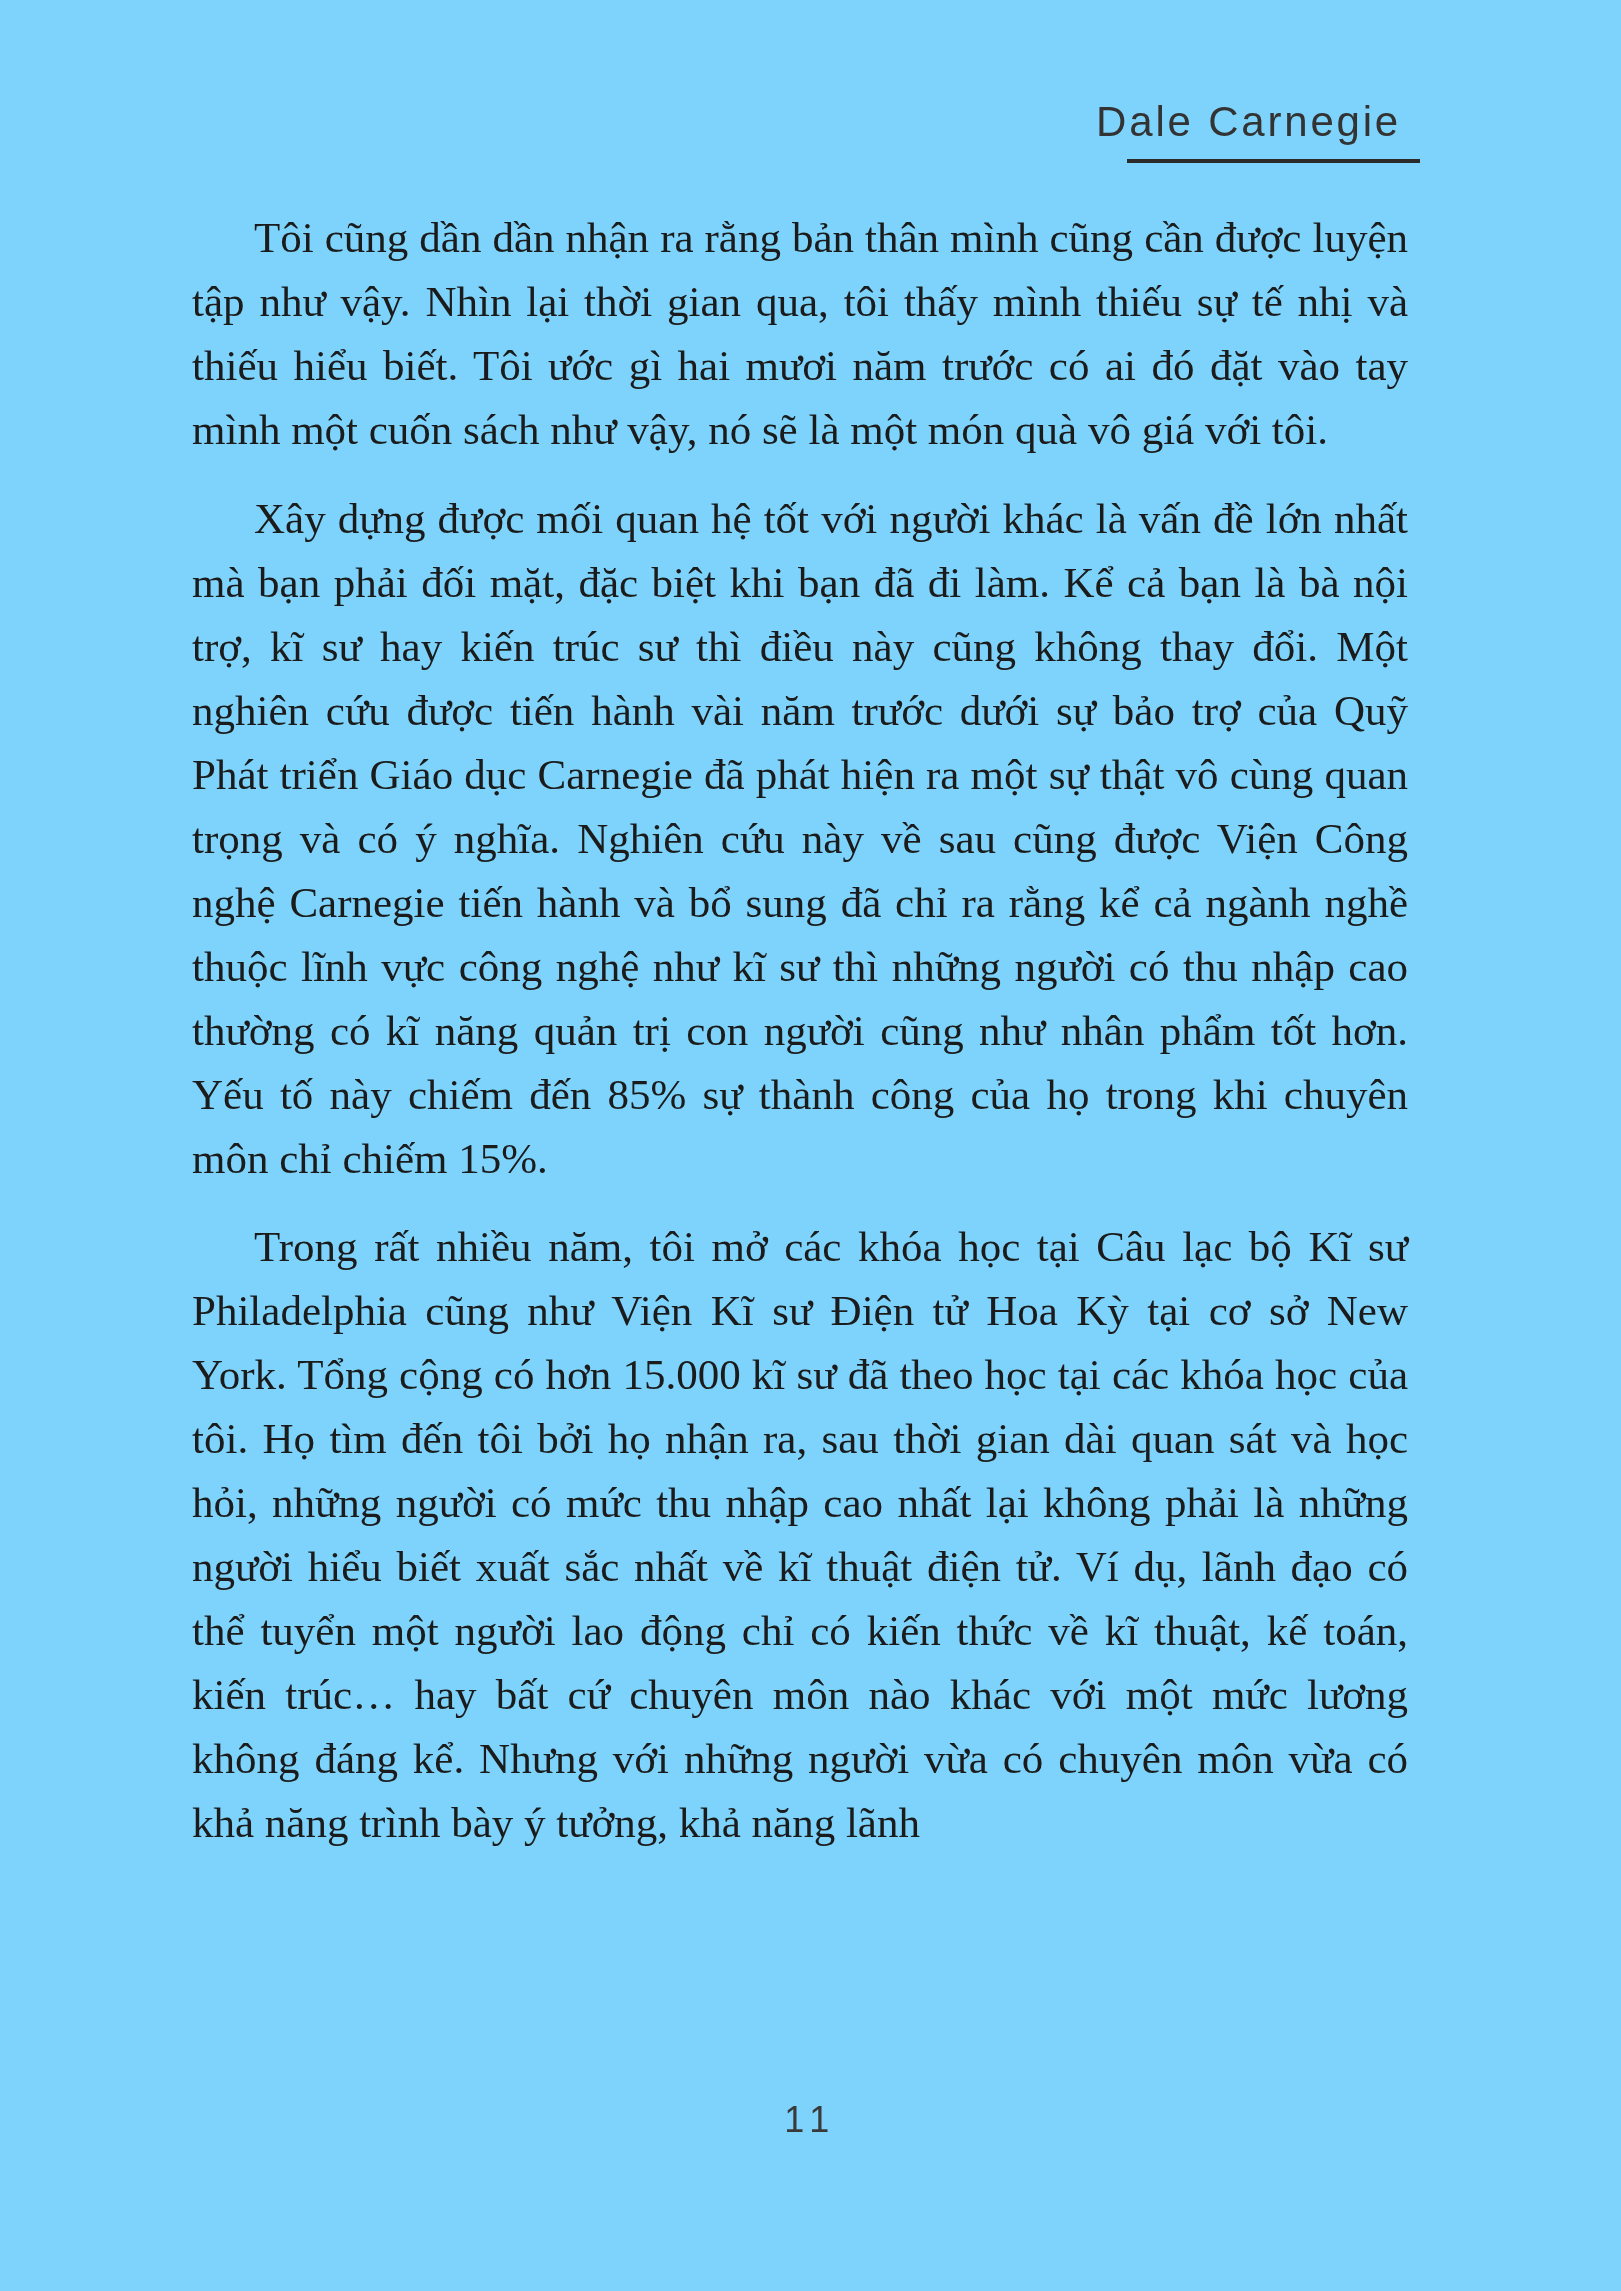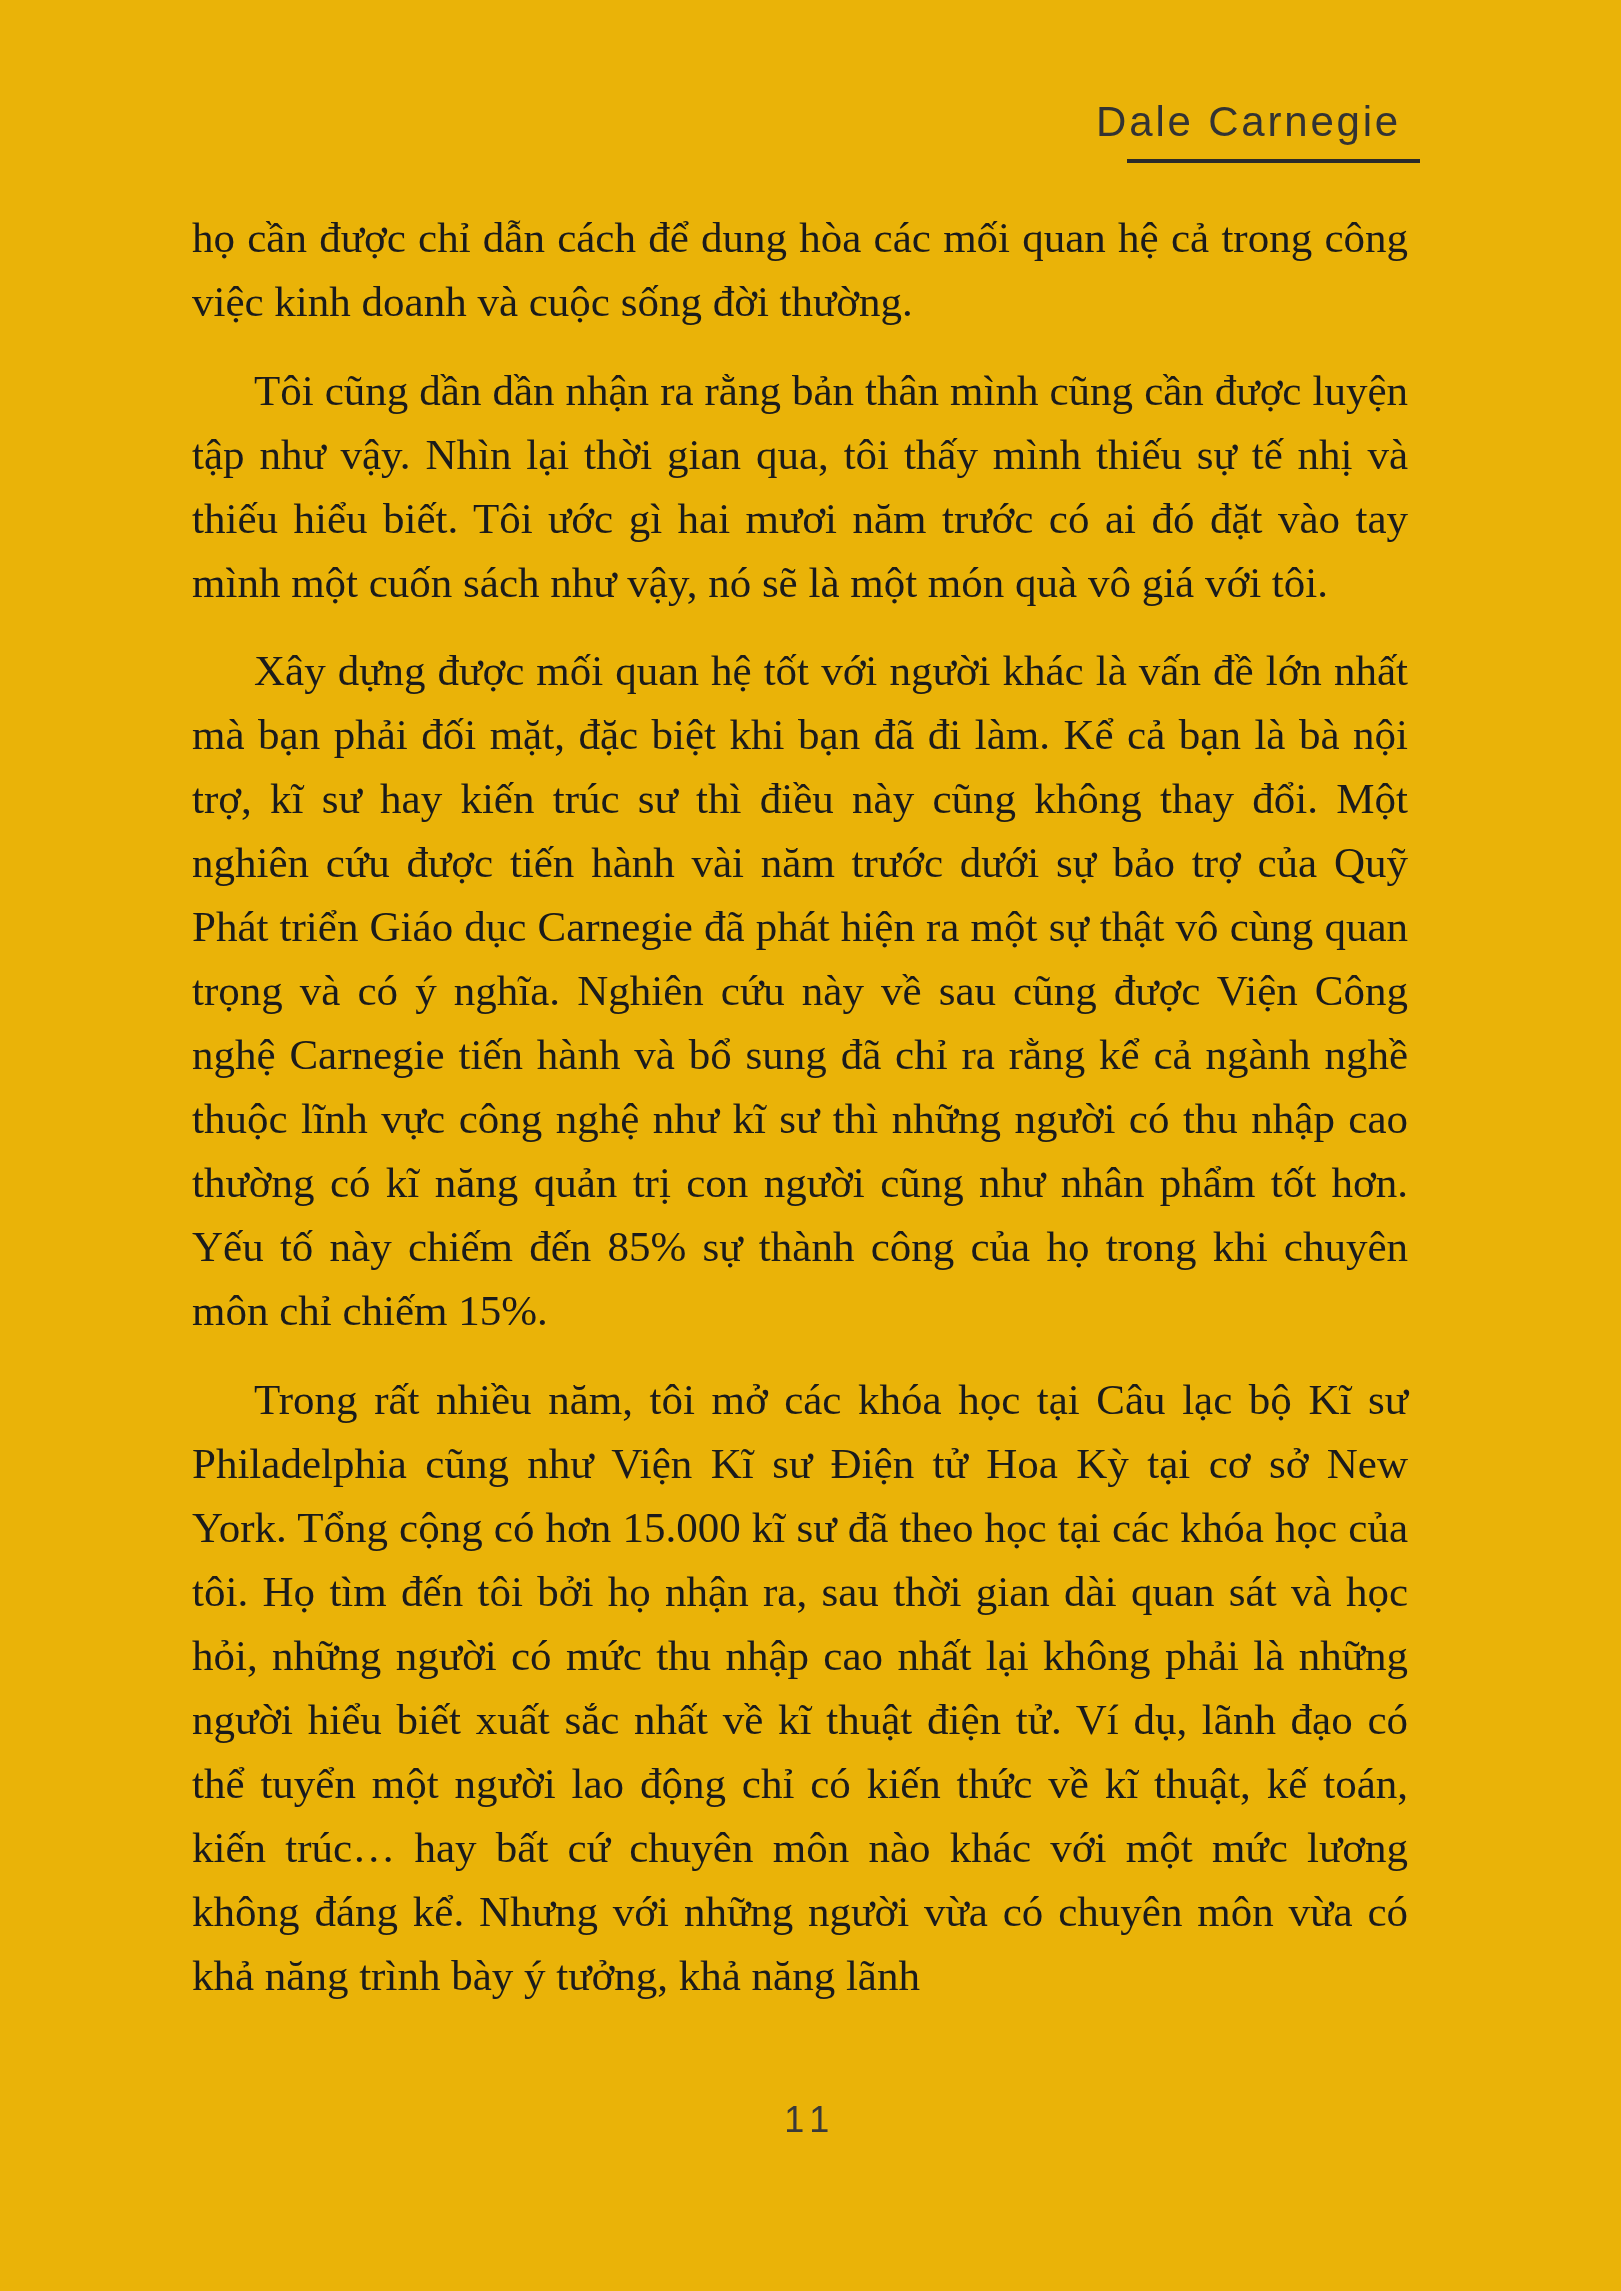--- a/index.html
+++ b/index.html
@@ -4,21 +4,21 @@
 <style>
   html, body {
     margin: 0;
     padding: 0;
     background: #ffffff;
   }
   .page {
     position: relative;
     width: 1621px;
     height: 2291px;
-    background: #eab308;
+    background: #7dd3fc;
     overflow: hidden;
     font-family: "Liberation Serif", "DejaVu Serif", serif;
     color: #1b1b1b;
   }
   .running-head-author {
     position: absolute;
     top: 98px;
     right: 220px;
     font-family: "Liberation Sans", "DejaVu Sans", sans-serif;
     font-size: 42px;
@@ -67,21 +67,20 @@
 <body>
 
 <div class="page">
 
   <header>
     <div class="running-head-author">Dale Carnegie</div>
     <div class="header-rule"></div>
   </header>
 
   <main class="body-text">
-    <p class="para no-indent">họ cần được chỉ dẫn cách để dung hòa các mối quan hệ cả trong công việc kinh doanh và cuộc sống đời thường.</p>
     <p class="para">Tôi cũng dần dần nhận ra rằng bản thân mình cũng cần được luyện tập như vậy. Nhìn lại thời gian qua, tôi thấy mình thiếu sự tế nhị và thiếu hiểu biết. Tôi ước gì hai mươi năm trước có ai đó đặt vào tay mình một cuốn sách như vậy, nó sẽ là một món quà vô giá với tôi.</p>
     <p class="para">Xây dựng được mối quan hệ tốt với người khác là vấn đề lớn nhất mà bạn phải đối mặt, đặc biệt khi bạn đã đi làm. Kể cả bạn là bà nội trợ, kĩ sư hay kiến trúc sư thì điều này cũng không thay đổi. Một nghiên cứu được tiến hành vài năm trước dưới sự bảo trợ của Quỹ Phát triển Giáo dục Carnegie đã phát hiện ra một sự thật vô cùng quan trọng và có ý nghĩa. Nghiên cứu này về sau cũng được Viện Công nghệ Carnegie tiến hành và bổ sung đã chỉ ra rằng kể cả ngành nghề thuộc lĩnh vực công nghệ như kĩ sư thì những người có thu nhập cao thường có kĩ năng quản trị con người cũng như nhân phẩm tốt hơn. Yếu tố này chiếm đến 85% sự thành công của họ trong khi chuyên môn chỉ chiếm 15%.</p>
     <p class="para">Trong rất nhiều năm, tôi mở các khóa học tại Câu lạc bộ Kĩ sư Philadelphia cũng như Viện Kĩ sư Điện tử Hoa Kỳ tại cơ sở New York. Tổng cộng có hơn 15.000 kĩ sư đã theo học tại các khóa học của tôi. Họ tìm đến tôi bởi họ nhận ra, sau thời gian dài quan sát và học hỏi, những người có mức thu nhập cao nhất lại không phải là những người hiểu biết xuất sắc nhất về kĩ thuật điện tử. Ví dụ, lãnh đạo có thể tuyển một người lao động chỉ có kiến thức về kĩ thuật, kế toán, kiến trúc… hay bất cứ chuyên môn nào khác với một mức lương không đáng kể. Nhưng với những người vừa có chuyên môn vừa có khả năng trình bày ý tưởng, khả năng lãnh</p>
   </main>
 
   <footer>
     <div class="page-number">11</div>
   </footer>
 
 </div>

